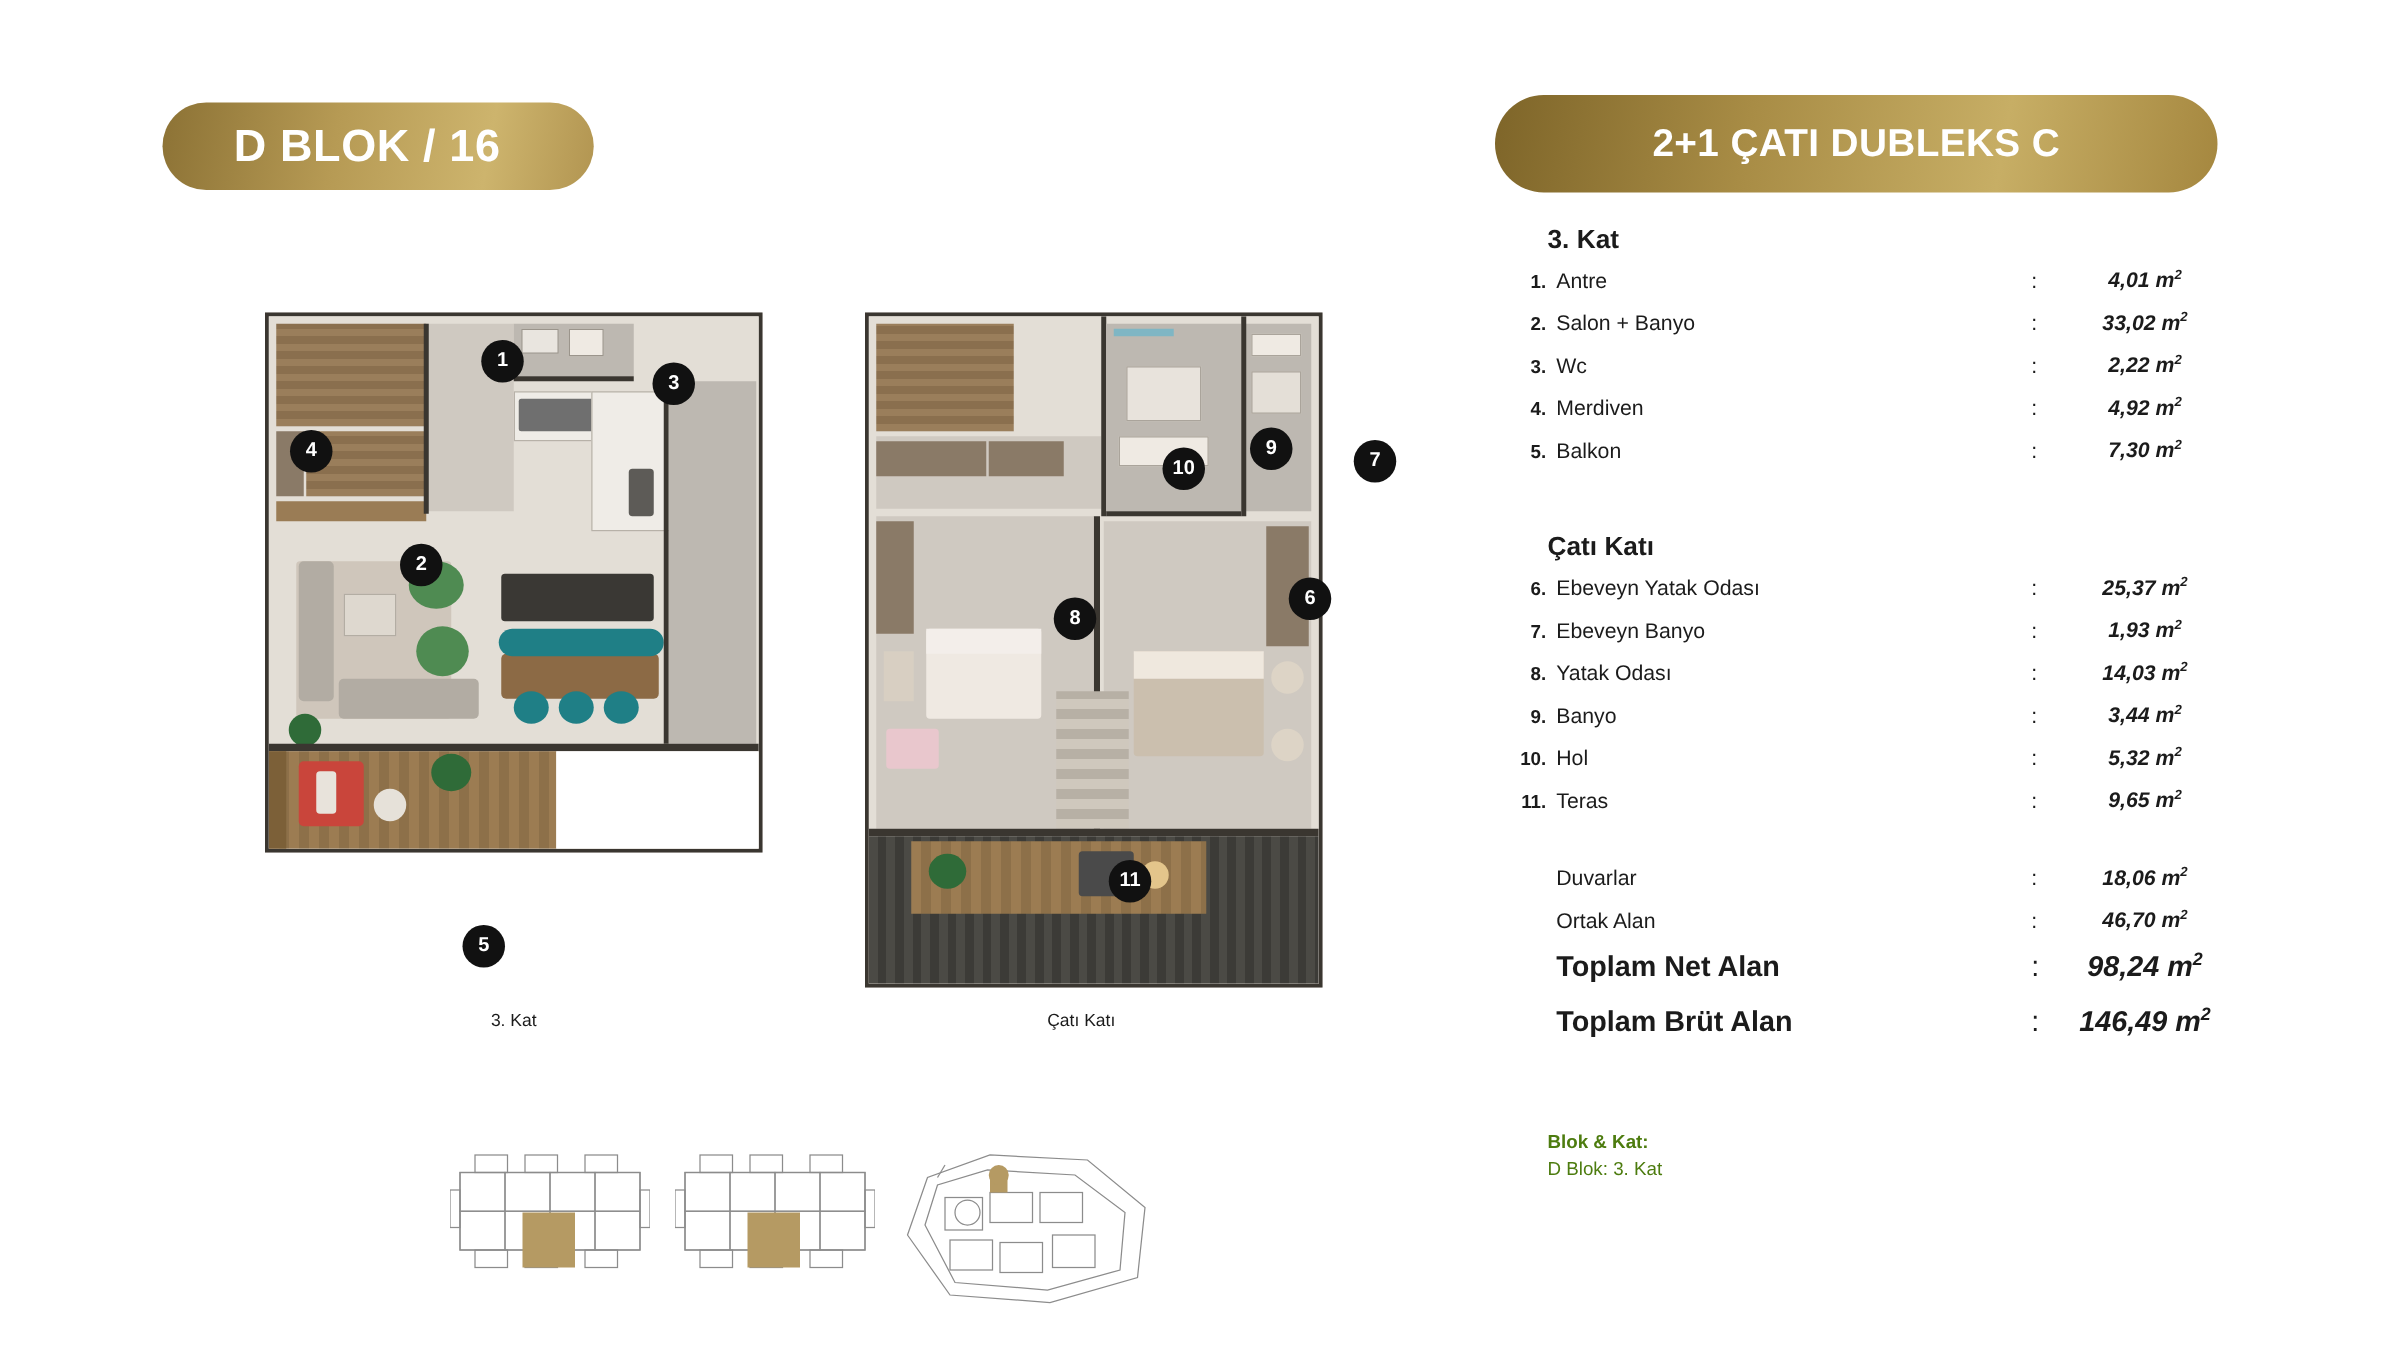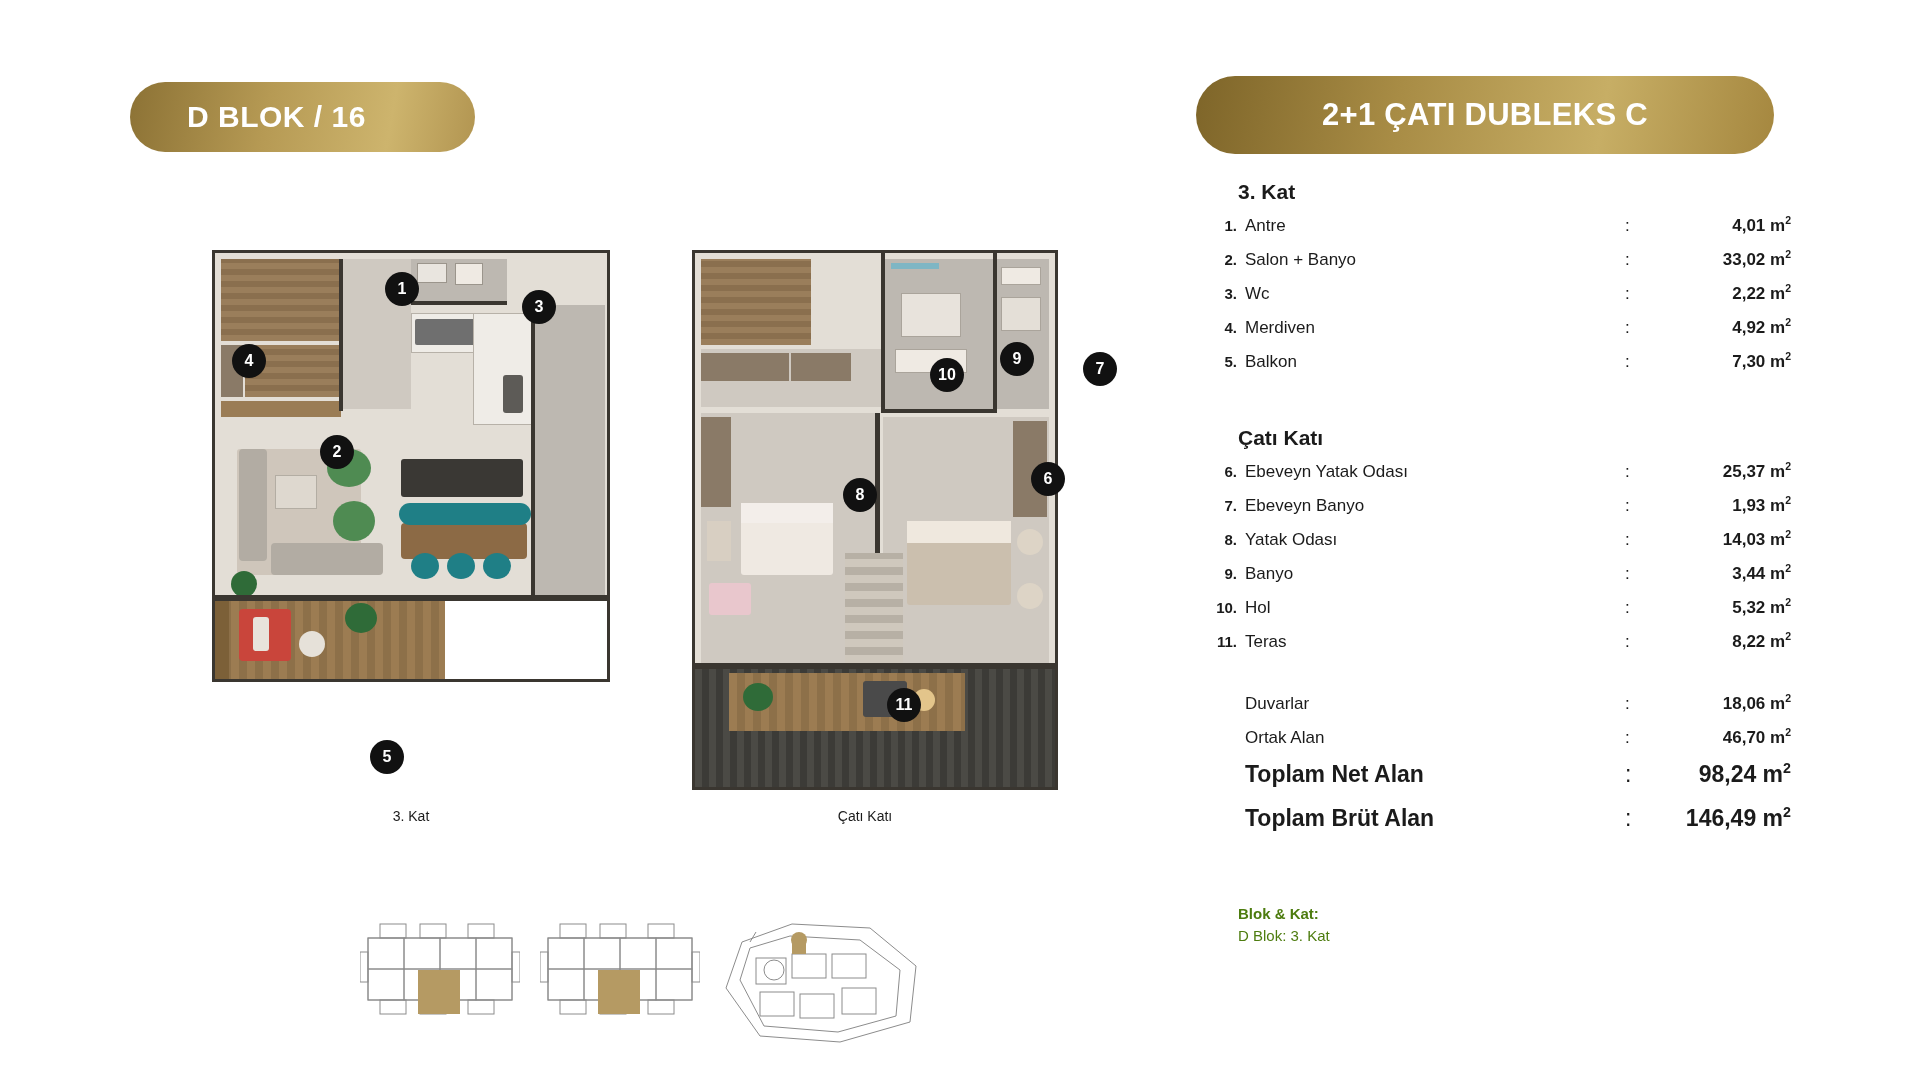--- a/index.html
+++ b/index.html
@@ -19,21 +19,21 @@
   
   .block-badge {
     position: absolute;
     left: 130px; top: 82px;
     width: 345px; height: 70px;
     border-radius: 35px;
     background: linear-gradient(100deg, #8c7235 0%, #b69a54 40%, #cdb46d 75%, #b29551 100%);
     display: flex; align-items: center;
     padding-left: 57px;
     color: #ffffff;
-    font-size: 30px;
+    font-size: 36px;
     font-weight: bold;
     letter-spacing: 0.5px;
   }
 
   
   .title-badge {
     position: absolute;
     left: 1196px; top: 76px;
     width: 578px; height: 78px;
     border-radius: 39px;
@@ -69,22 +69,23 @@
     width: 40px;
     text-align: right;
     padding-right: 8px;
     font-weight: bold;
     font-size: 15px;
   }
   .row .label { flex: 0 0 auto; width: 380px; }
   .row .colon { width: 16px; }
   .row .value {
     width: 150px;
-    text-align: right;
-    font-weight: bold;
+    text-align: center;
+    font-weight: bold;
+    font-style: italic;
   }
   .row .value sup { font-size: 0.62em; vertical-align: super; }
 
   .row.plain .num { visibility: hidden; }
   .summary-gap { height: 28px; }
 
   .row.total { height: 44px; font-size: 23px; }
   .row.total .label { font-weight: bold; }
   .row.total .value { font-weight: bold; }
 
@@ -241,21 +242,21 @@
     <div class="row">
       <span class="num">10.</span>
       <span class="label">Hol</span>
       <span class="colon">:</span>
       <span class="value"><span>5,32 m</span><sup>2</sup></span>
     </div>
     <div class="row">
       <span class="num">11.</span>
       <span class="label">Teras</span>
       <span class="colon">:</span>
-      <span class="value"><span>8,22 m</span><sup>2</sup></span>
+      <span class="value"><span>9,65 m</span><sup>2</sup></span>
     </div>
 
     <div class="summary-gap"></div>
 
     <div class="row plain">
       <span class="num">.</span>
       <span class="label">Duvarlar</span>
       <span class="colon">:</span>
       <span class="value"><span>18,06 m</span><sup>2</sup></span>
     </div>

